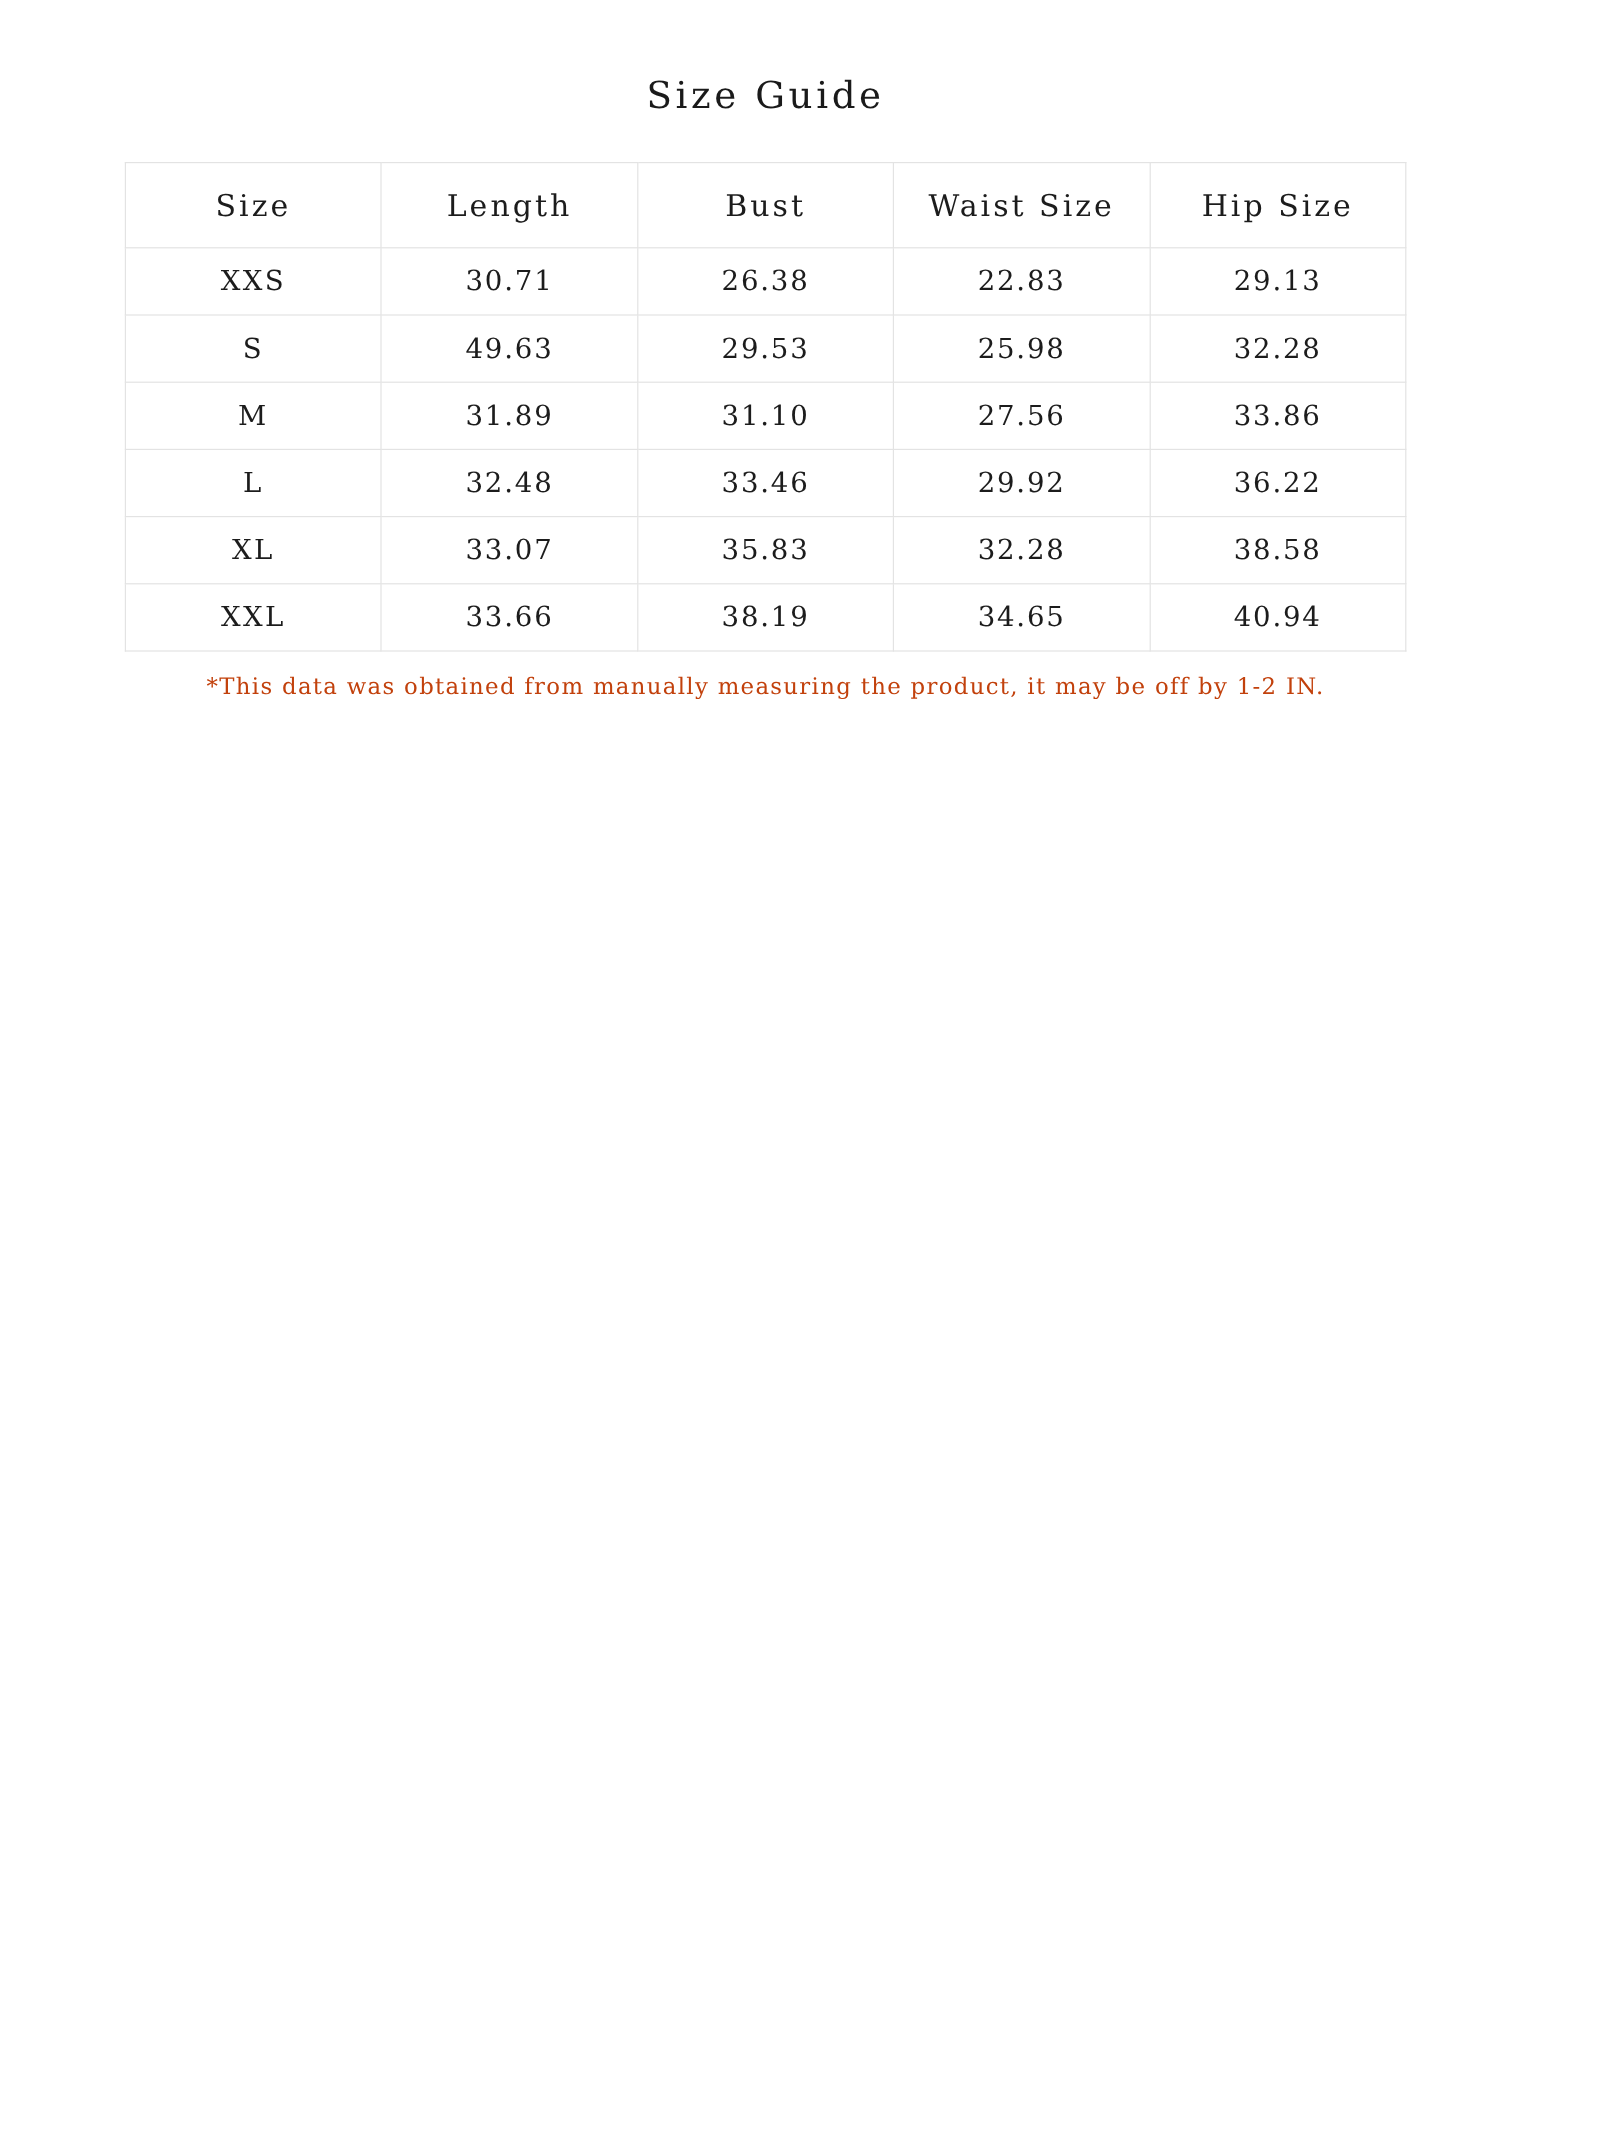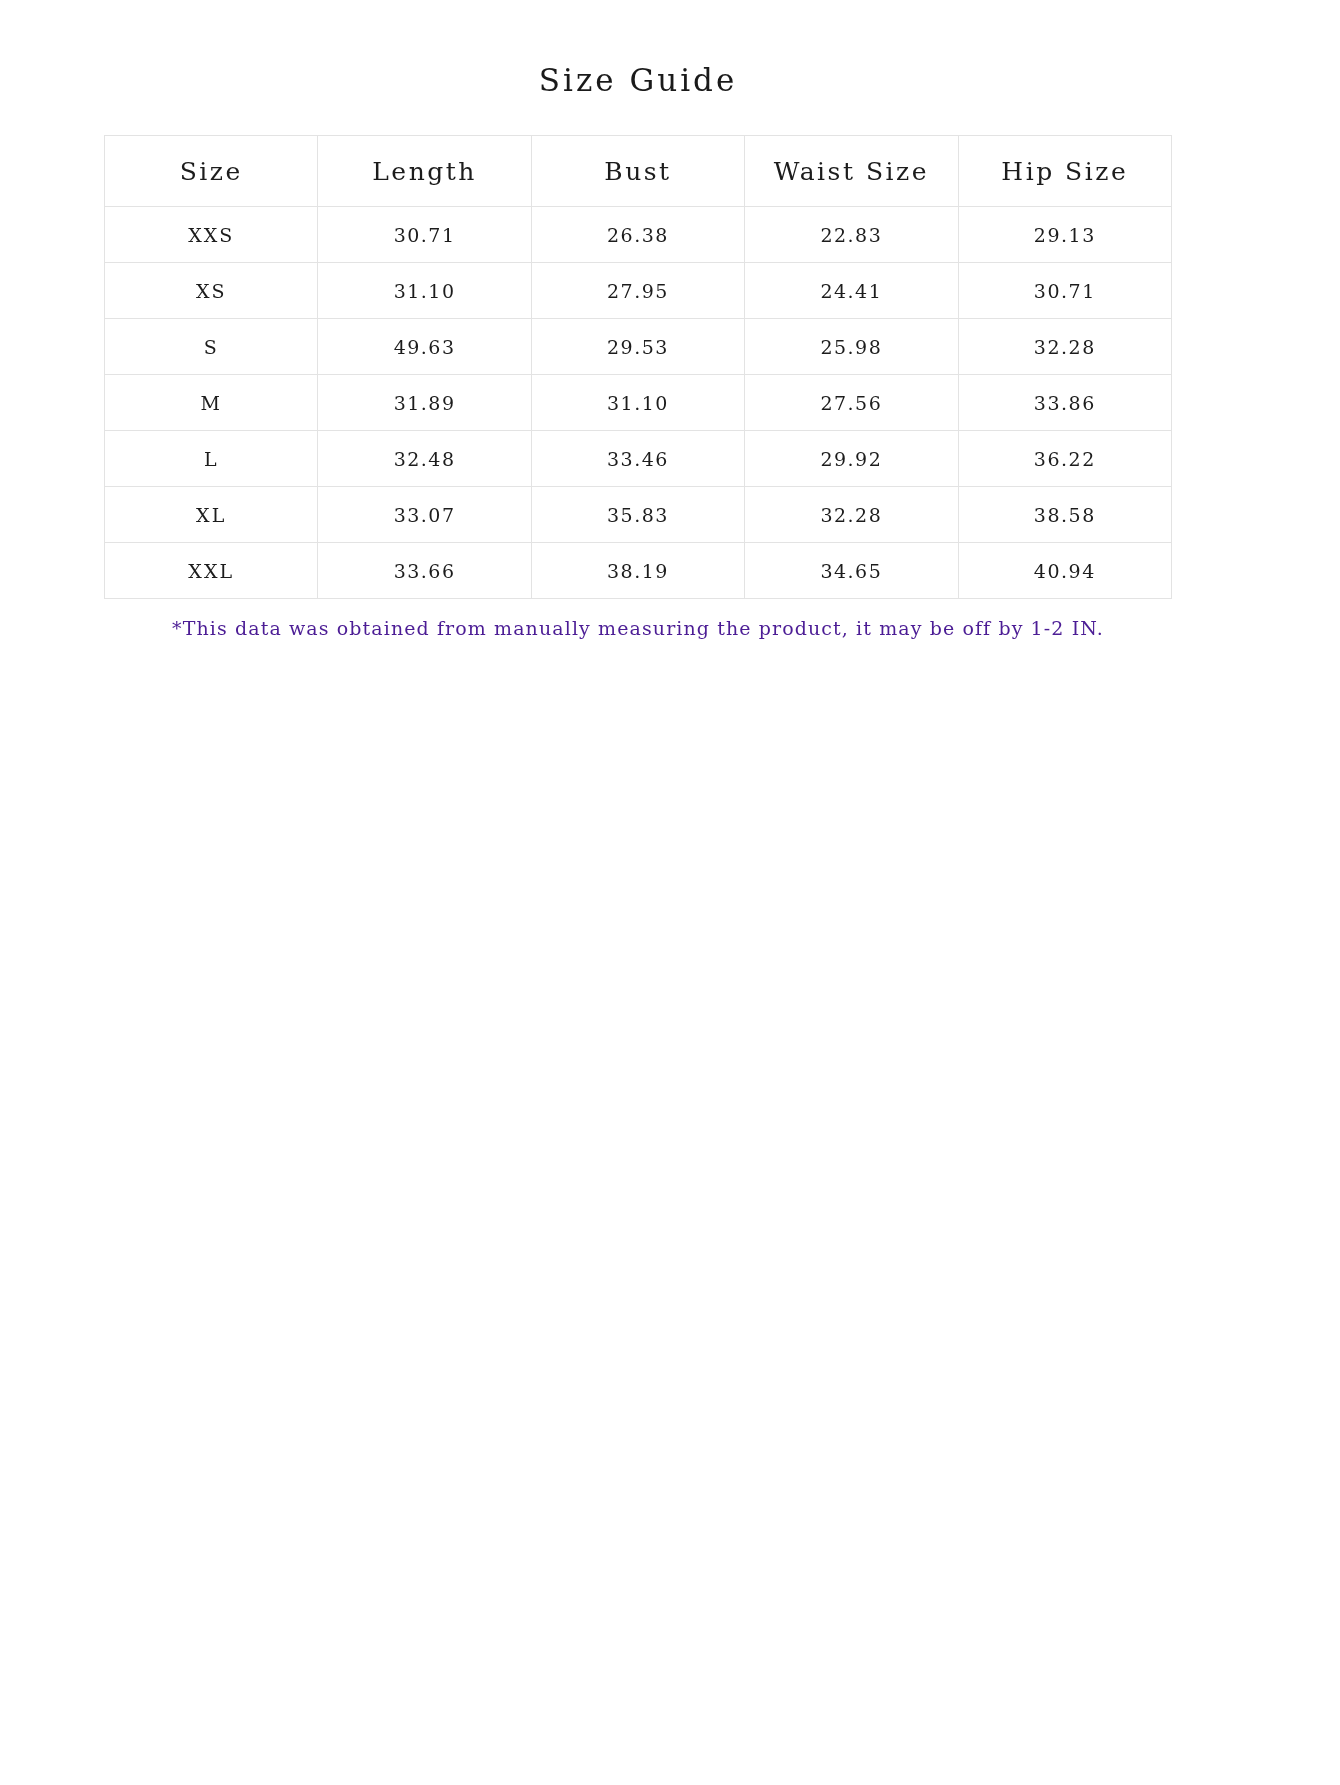--- a/index.html
+++ b/index.html
@@ -54,35 +54,35 @@
   }
   table.size-table th {
     height: 68px;
     font-weight: 400;
     font-size: 25px;
     font-family: "DejaVu Serif", serif;
     letter-spacing: 2.5px;
   }
   table.size-table td {
     height: 53px;
-    font-size: 19px;
+    font-size: 23px;
     font-family: "DejaVu Serif", serif;
     letter-spacing: 1.5px;
   }
   table.size-table td.size-cell {
     letter-spacing: 2px;
   }
   .footnote {
     width: 1068px;
     margin: 0 auto;
     padding-top: 17px;
     text-align: center;
     font-family: "DejaVu Serif", serif;
     font-size: 19px;
-    color: #4c1d95;
+    color: #c2410c;
     letter-spacing: 1.1px;
     line-height: 1.3;
     white-space: nowrap;
   }
 </style>
 </head>
 <body>
 
 <div class="page">
 
@@ -99,27 +99,20 @@
           <th>Hip Size</th>
         </tr>
       </thead>
       <tbody>
         <tr>
           <td class="size-cell">XXS</td>
           <td>30.71</td>
           <td>26.38</td>
           <td>22.83</td>
           <td>29.13</td>
-        </tr>
-        <tr>
-          <td class="size-cell">XS</td>
-          <td>31.10</td>
-          <td>27.95</td>
-          <td>24.41</td>
-          <td>30.71</td>
         </tr>
         <tr>
           <td class="size-cell">S</td>
           <td>49.63</td>
           <td>29.53</td>
           <td>25.98</td>
           <td>32.28</td>
         </tr>
         <tr>
           <td class="size-cell">M</td>

